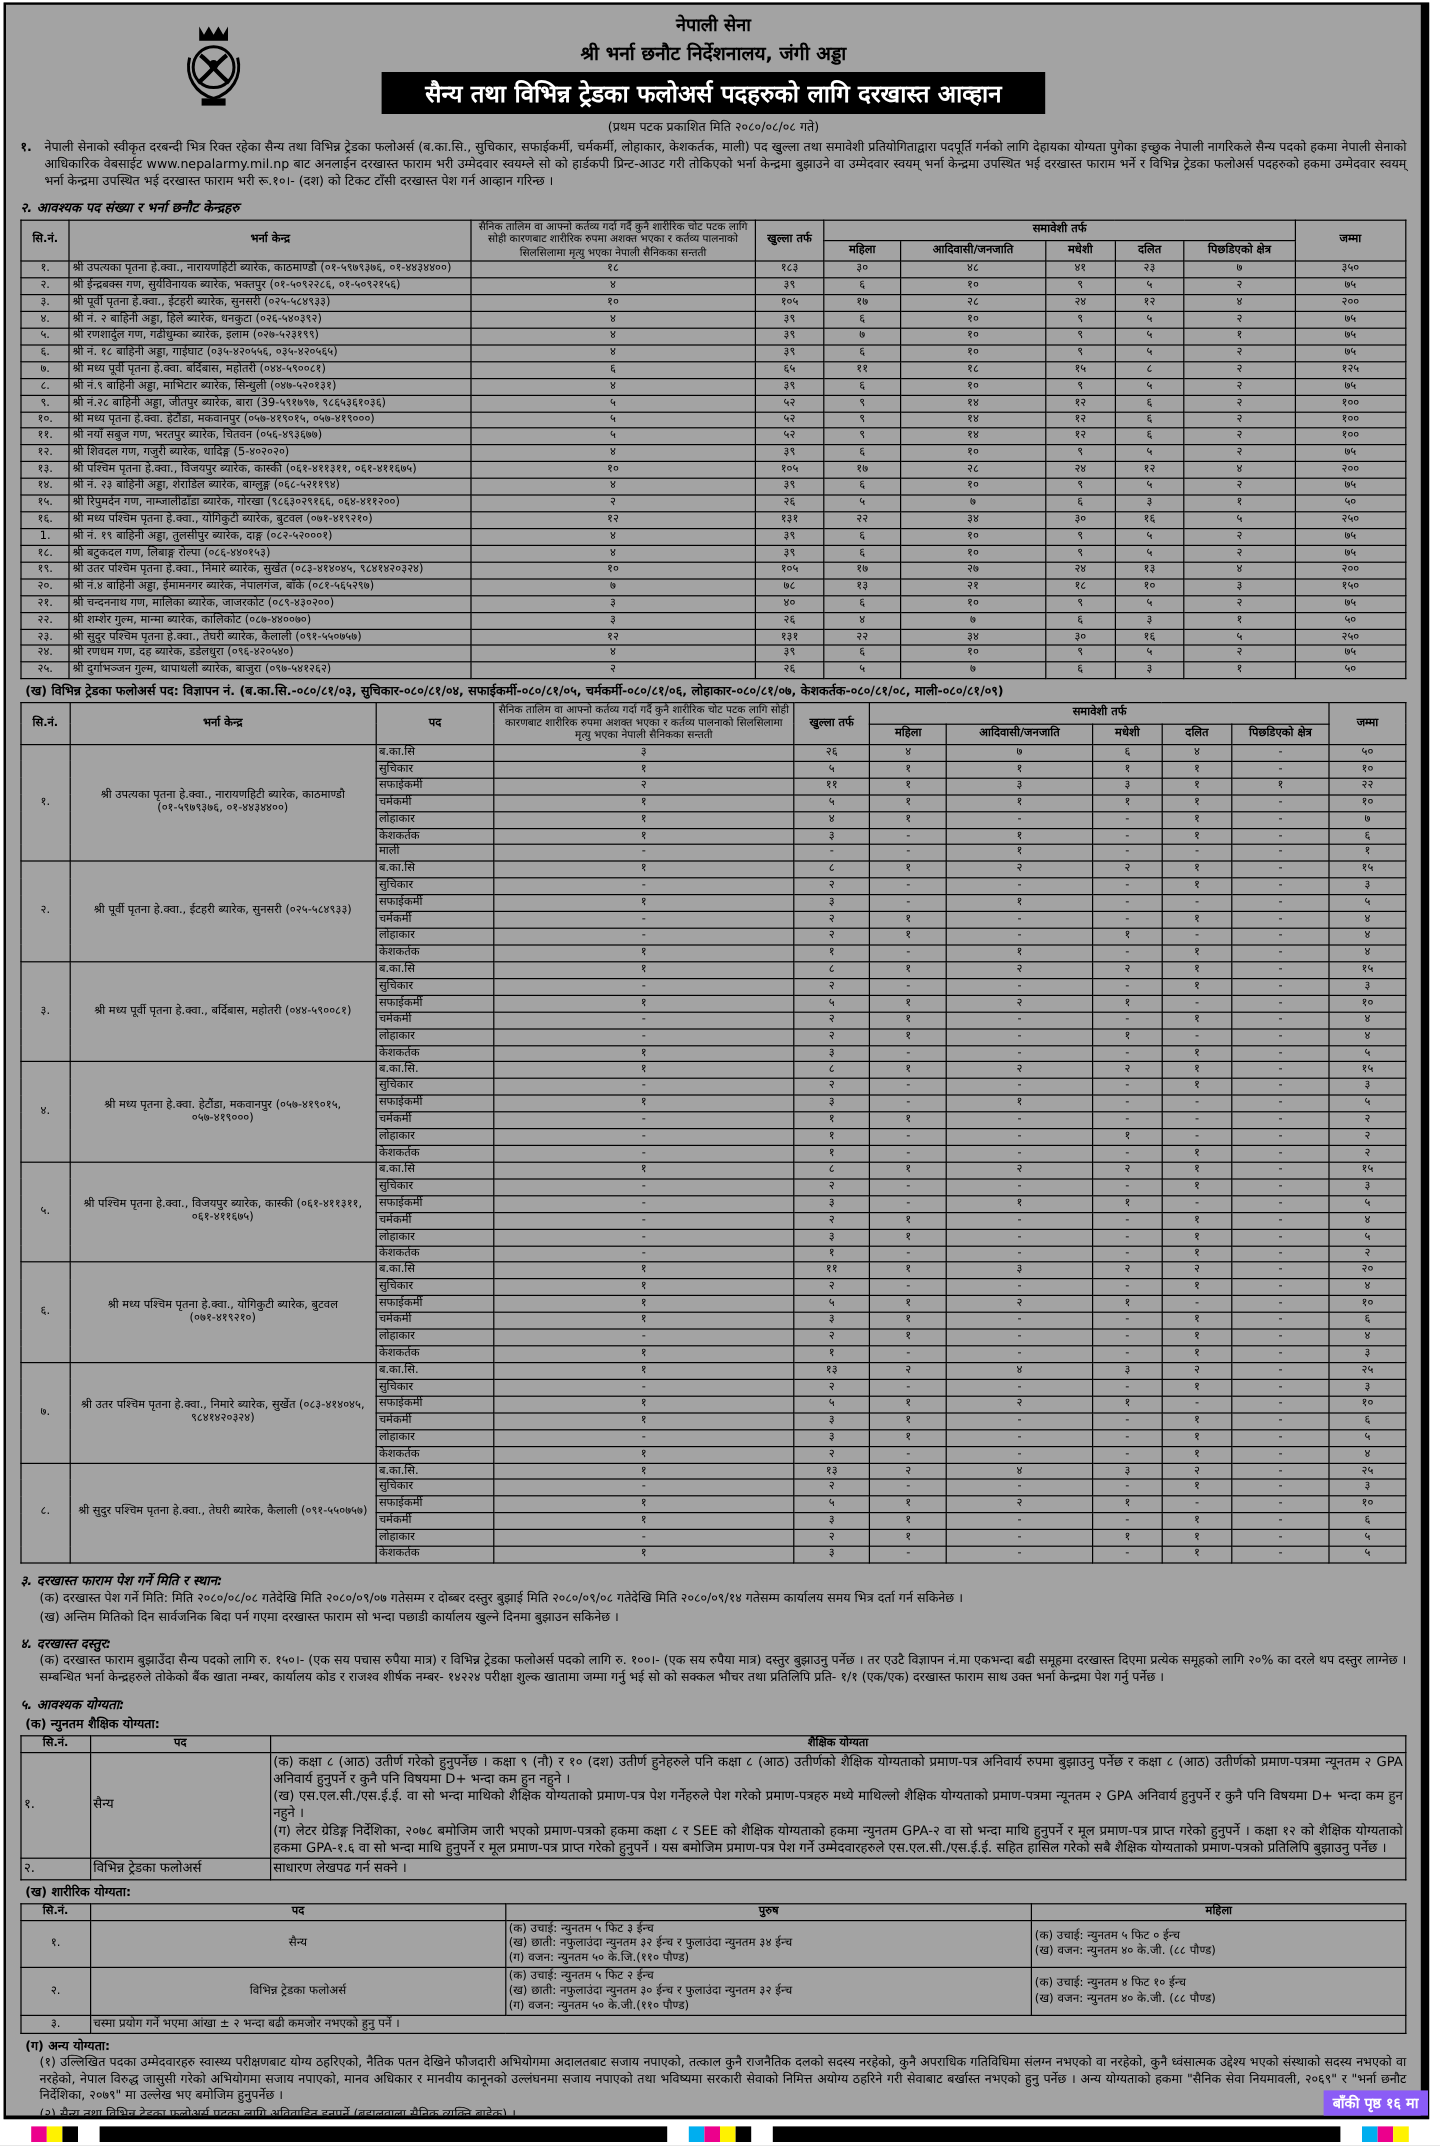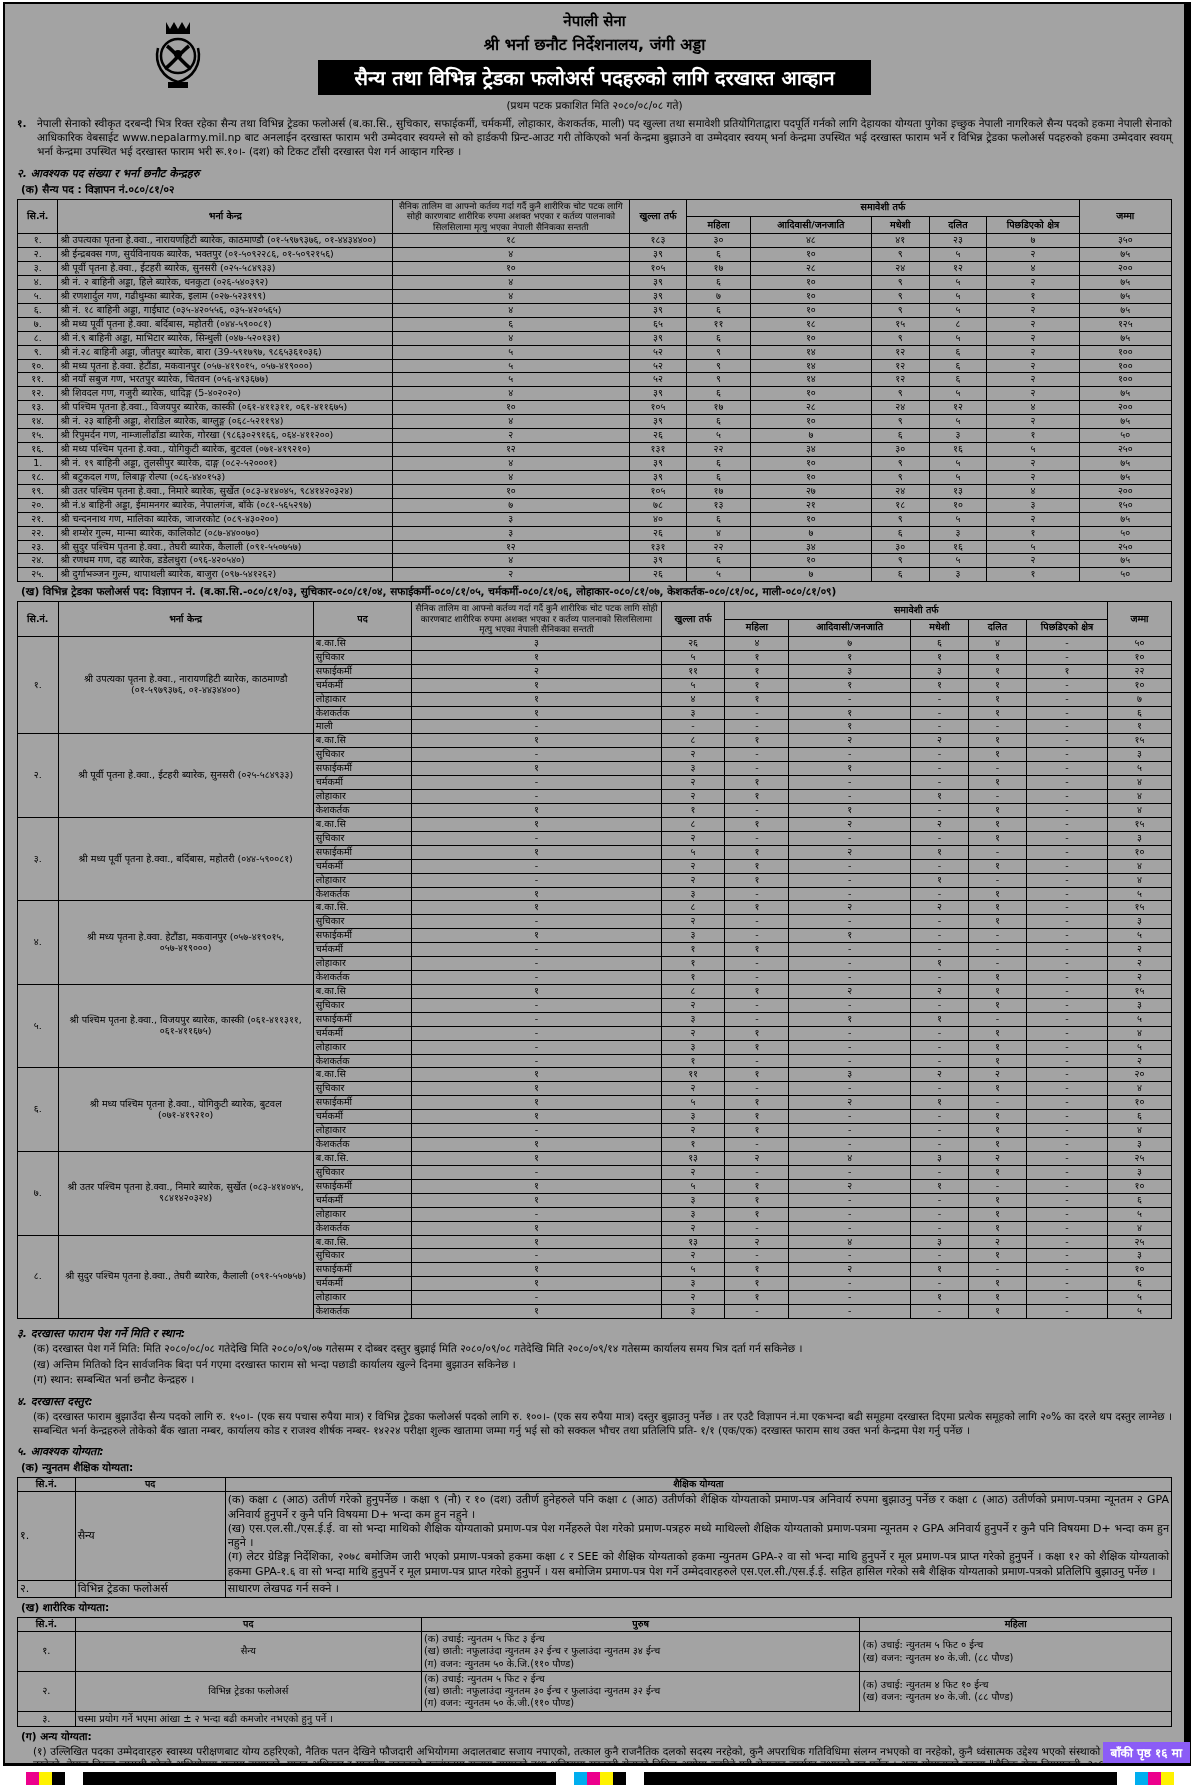--- a/index.html
+++ b/index.html
@@ -61,21 +61,20 @@
       <div><span class="title-bar">सैन्य तथा विभिन्न ट्रेडका फलोअर्स पदहरुको लागि दरखास्त आव्हान</span></div>
       <div class="pub">(प्रथम पटक प्रकाशित मिति २०८०/०८/०८ गते)</div>
     </div>
 
     <div class="para">
       <span class="n">१.</span>
       <span>नेपाली सेनाको स्वीकृत दरबन्दी भित्र रिक्त रहेका सैन्य तथा विभिन्न ट्रेडका फलोअर्स (ब.का.सि., सुचिकार, सफाईकर्मी, चर्मकर्मी, लोहाकार, केशकर्तक, माली) पद खुल्ला तथा समावेशी प्रतियोगिताद्वारा पदपूर्ति गर्नको लागि देहायका योग्यता पुगेका इच्छुक नेपाली नागरिकले सैन्य पदको हकमा नेपाली सेनाको आधिकारिक वेबसाईट www.nepalarmy.mil.np बाट अनलाईन दरखास्त फाराम भरी उम्मेदवार स्वयम्ले सो को हार्डकपी प्रिन्ट-आउट गरी तोकिएको भर्ना केन्द्रमा बुझाउने वा उम्मेदवार स्वयम् भर्ना केन्द्रमा उपस्थित भई दरखास्त फाराम भर्ने र विभिन्न ट्रेडका फलोअर्स पदहरुको हकमा उम्मेदवार स्वयम् भर्ना केन्द्रमा उपस्थित भई दरखास्त फाराम भरी रू.१०।- (दश) को टिकट टाँसी दरखास्त पेश गर्न आव्हान गरिन्छ ।</span>
     </div>
 
     <div class="sec-h">२. आवश्यक पद संख्या र भर्ना छनौट केन्द्रहरु</div>
-    <div class="sub-h">(क) सैन्य पद : विज्ञापन नं.०८०/८१/०२</div>
 
     <table class="big t1">
       <colgroup>
         <col style="width:3.5%">
           <col style="width:29%">
           <col style="width:20.5%">
           <col style="width:5%">
         <col style="width:5.5%">
           <col style="width:10.5%">
           <col style="width:5%">
@@ -993,21 +992,20 @@
             <td class="c">१</td>
             <td class="c">-</td>
             <td class="c">५</td>
           </tr>
         </tbody>
     </table>
 
     <div class="sec-h">३. दरखास्त फाराम पेश गर्ने मिति र स्थान:</div>
     <div class="item">(क) दरखास्त पेश गर्ने मिति: मिति २०८०/०८/०८ गतेदेखि मिति २०८०/०९/०७ गतेसम्म र दोब्बर दस्तुर बुझाई मिति २०८०/०९/०८ गतेदेखि मिति २०८०/०९/१४ गतेसम्म कार्यालय समय भित्र दर्ता गर्न सकिनेछ ।</div>
     <div class="item">(ख) अन्तिम मितिको दिन सार्वजनिक बिदा पर्न गएमा दरखास्त फाराम सो भन्दा पछाडी कार्यालय खुल्ने दिनमा बुझाउन सकिनेछ ।</div>
-    <div class="item">(ग) स्थान: सम्बन्धित भर्ना छनौट केन्द्रहरु ।</div>
 
     <div class="sec-h">४. दरखास्त दस्तुर:</div>
     <div class="item">(क) दरखास्त फाराम बुझाउँदा सैन्य पदको लागि रु. १५०।- (एक सय पचास रुपैया मात्र) र विभिन्न ट्रेडका फलोअर्स पदको लागि रु. १००।- (एक सय रुपैया मात्र) दस्तुर बुझाउनु पर्नेछ । तर एउटै विज्ञापन नं.मा एकभन्दा बढी समूहमा दरखास्त दिएमा प्रत्येक समूहको लागि २०% का दरले थप दस्तुर लाग्नेछ । सम्बन्धित भर्ना केन्द्रहरुले तोकेको बैंक खाता नम्बर, कार्यालय कोड र राजश्व शीर्षक नम्बर- १४२२४ परीक्षा शुल्क खातामा जम्मा गर्नु भई सो को सक्कल भौचर तथा प्रतिलिपि प्रति- १/१ (एक/एक) दरखास्त फाराम साथ उक्त भर्ना केन्द्रमा पेश गर्नु पर्नेछ ।</div>
 
     <div class="sec-h">५. आवश्यक योग्यता:</div>
     <div class="sub-h">(क) न्युनतम शैक्षिक योग्यता:</div>
 
     <table class="edu">
       <colgroup>
           <col style="width:5%">

